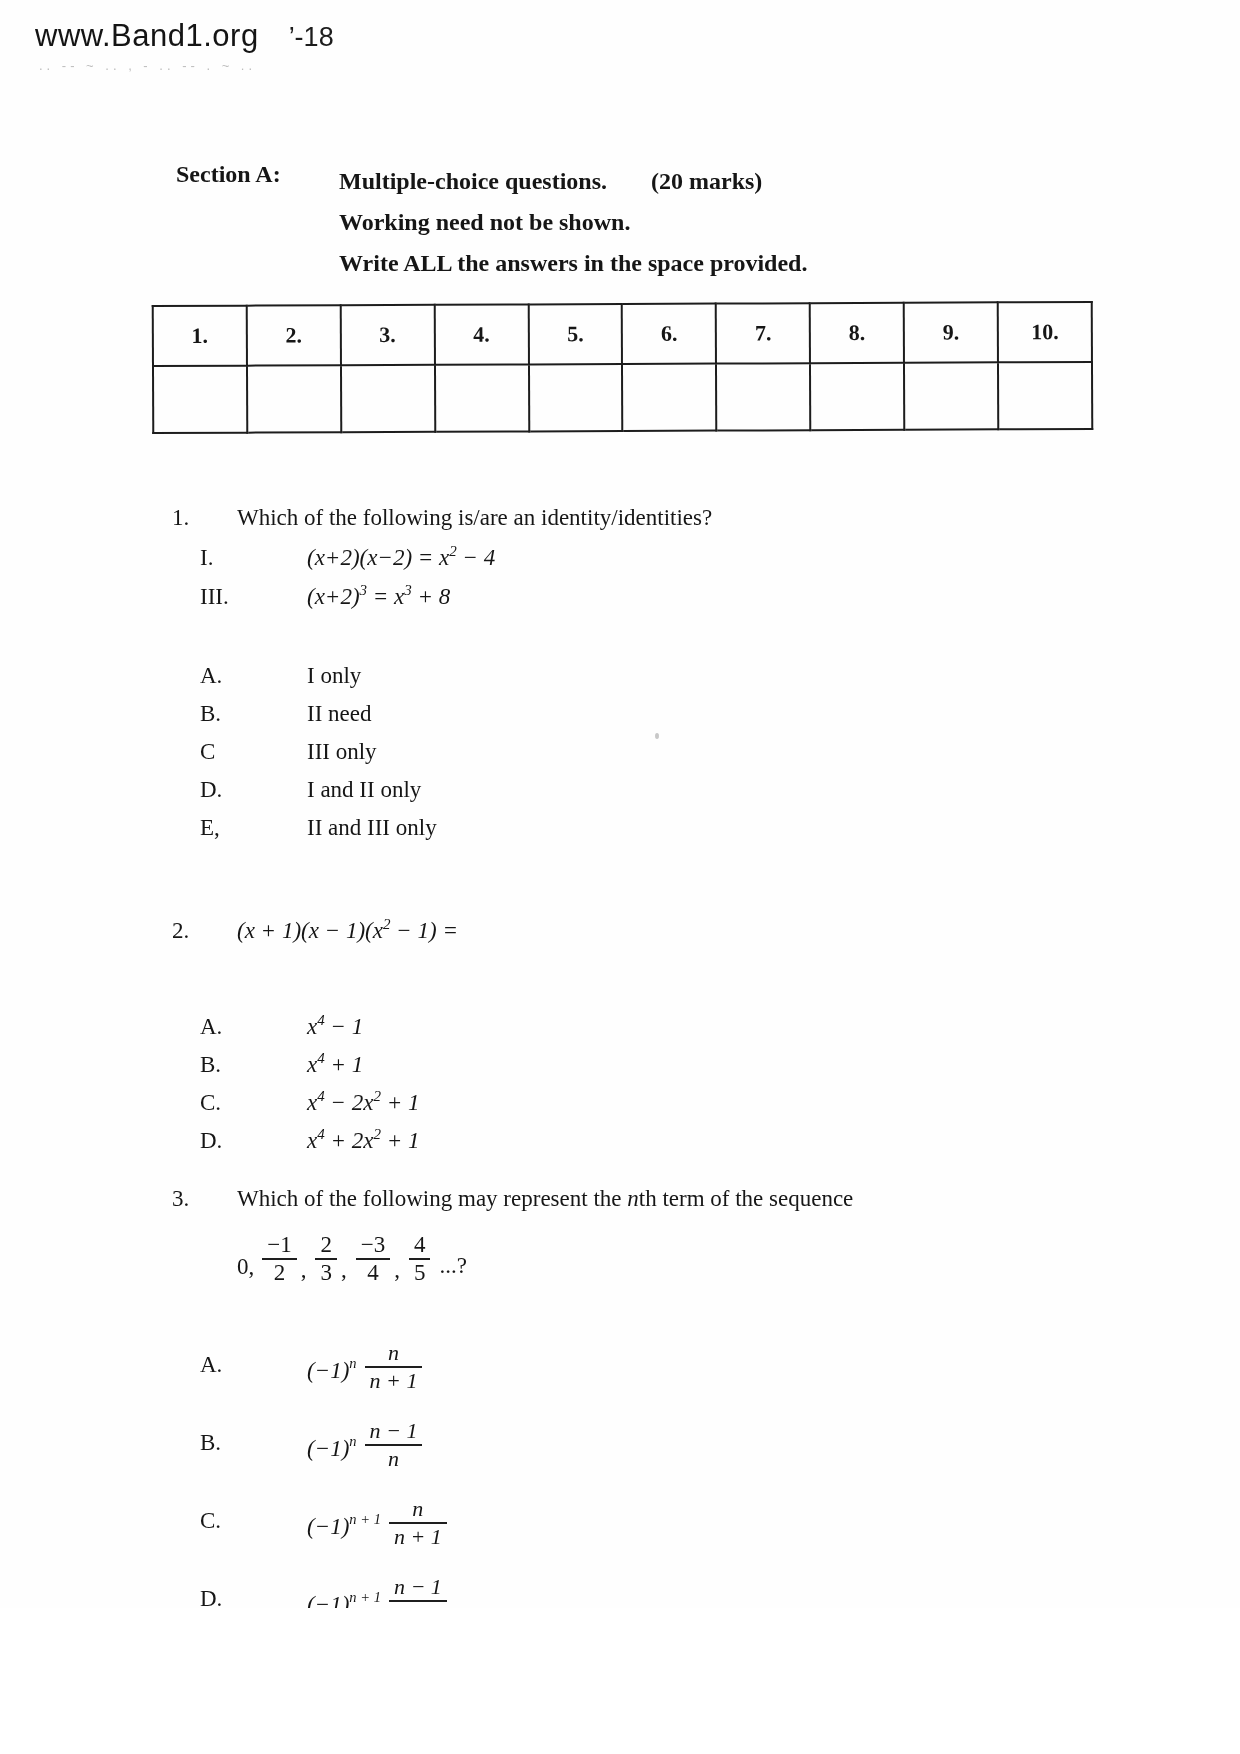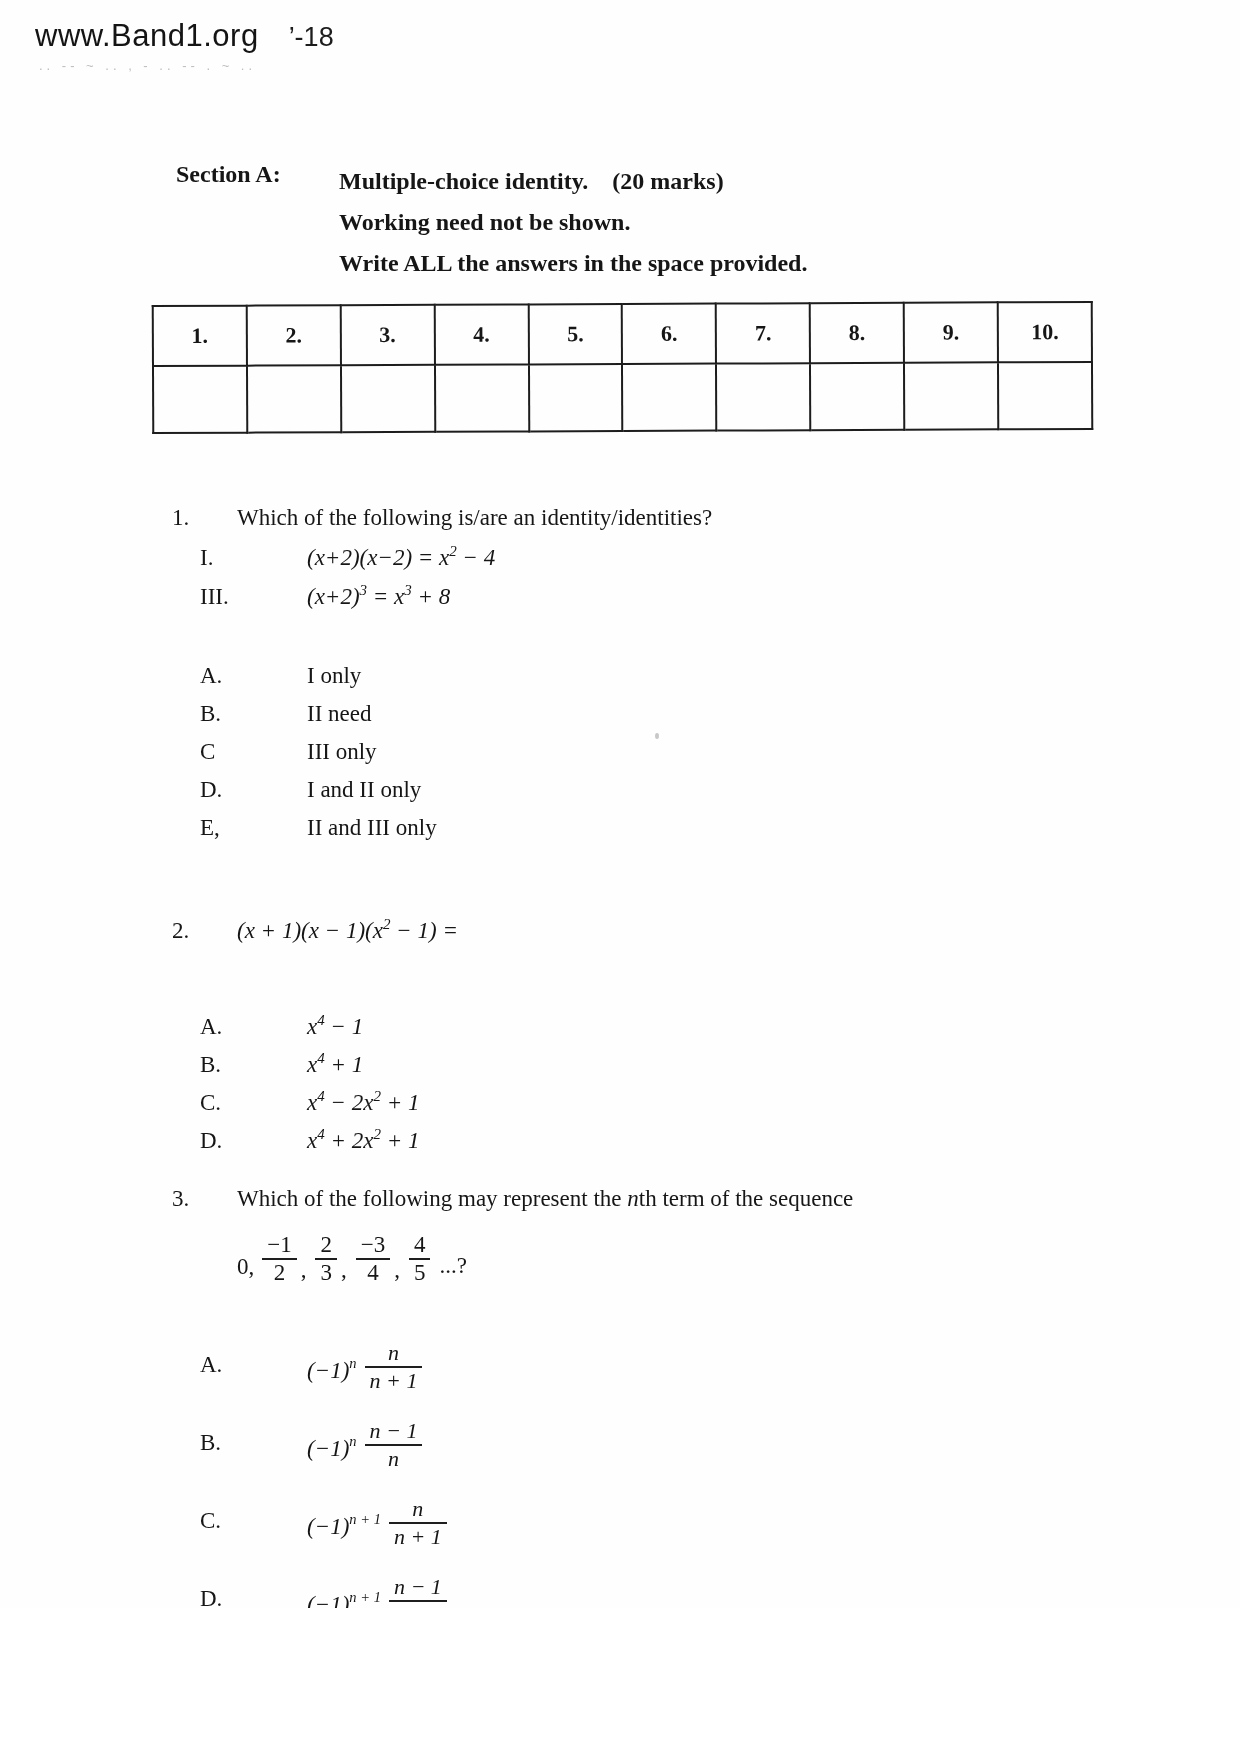--- a/index.html
+++ b/index.html
@@ -18,21 +18,21 @@
   .scan-marks {
     position:absolute; left:4px; top:40px;
     color:#bdbdbd; font-size:13px; letter-spacing:4px;
     filter:blur(0.5px); white-space:nowrap;
   }
 
   
   .section-head { position:absolute; left:176px; top:161px; display:flex; font-weight:bold; font-size:24px;gap:9px; }
   .sec-label { width:154px; }
   .sec-lines > div { line-height:41px; }
-  .marks { margin-left:24px; }
+  .marks { margin-left:44px; }
 
   
   .answer-table {
     position:absolute; left:152px; top:303px;
     width:941px; border-collapse:collapse; table-layout:fixed;
     transform:rotate(-0.25deg);
   }
   .answer-table td { border:2px solid #1d1d1d; text-align:center; vertical-align:middle; }
   .head-row td { height:56px; font-weight:bold; font-size:22px; }
   .blank-row td { height:63px; }
@@ -84,21 +84,21 @@
 <div class="page">
 
   <div class="site-header">
     <span class="site">www.Band1.org</span><span class="hnote">’-18</span>
     <div class="scan-marks">.. -- ~ .​. , - .. -- . ~ ..</div>
   </div>
 
   <div class="section-head">
     <div class="sec-label">Section A:</div>
     <div class="sec-lines">
-      <div><span>Multiple-choice identity.</span><span class="marks">(20 marks)</span></div>
+      <div><span>Multiple-choice questions.</span><span class="marks">(20 marks)</span></div>
       <div>Working need not be shown.</div>
       <div>Write ALL the answers in the space provided.</div>
     </div>
   </div>
 
   <table class="answer-table">
     <tbody>
         <tr class="head-row">
       <td>1.</td>
       <td>2.</td>

